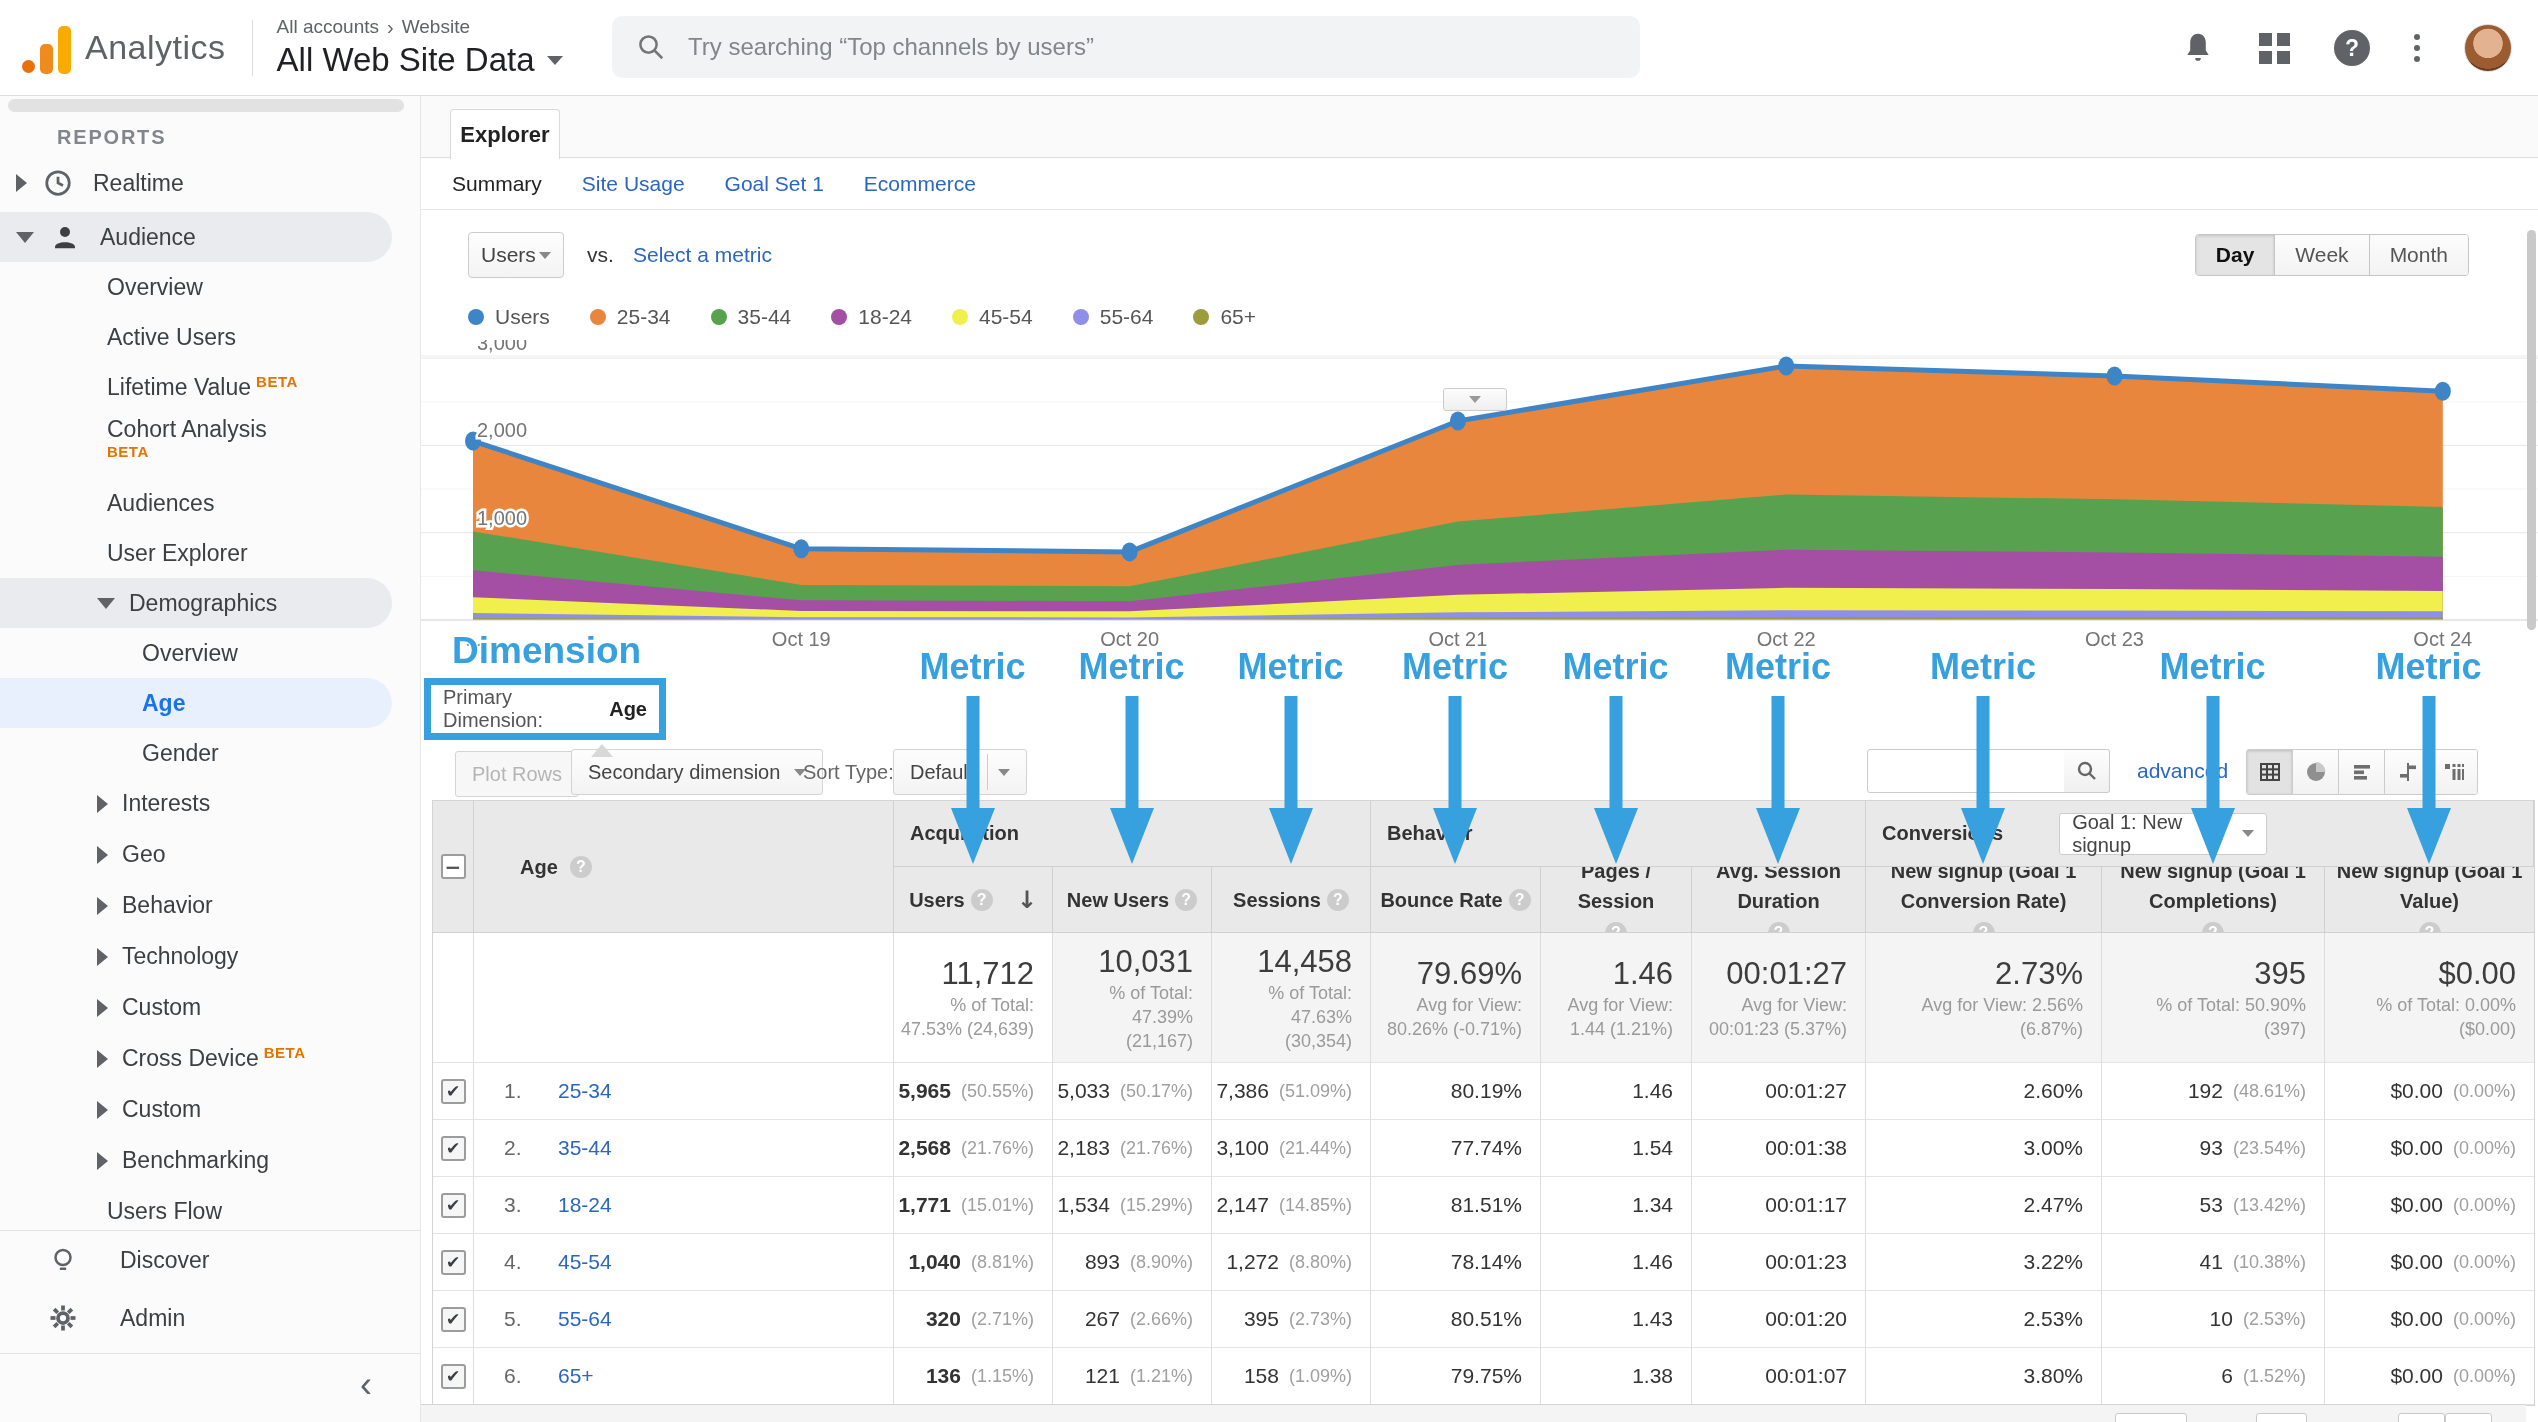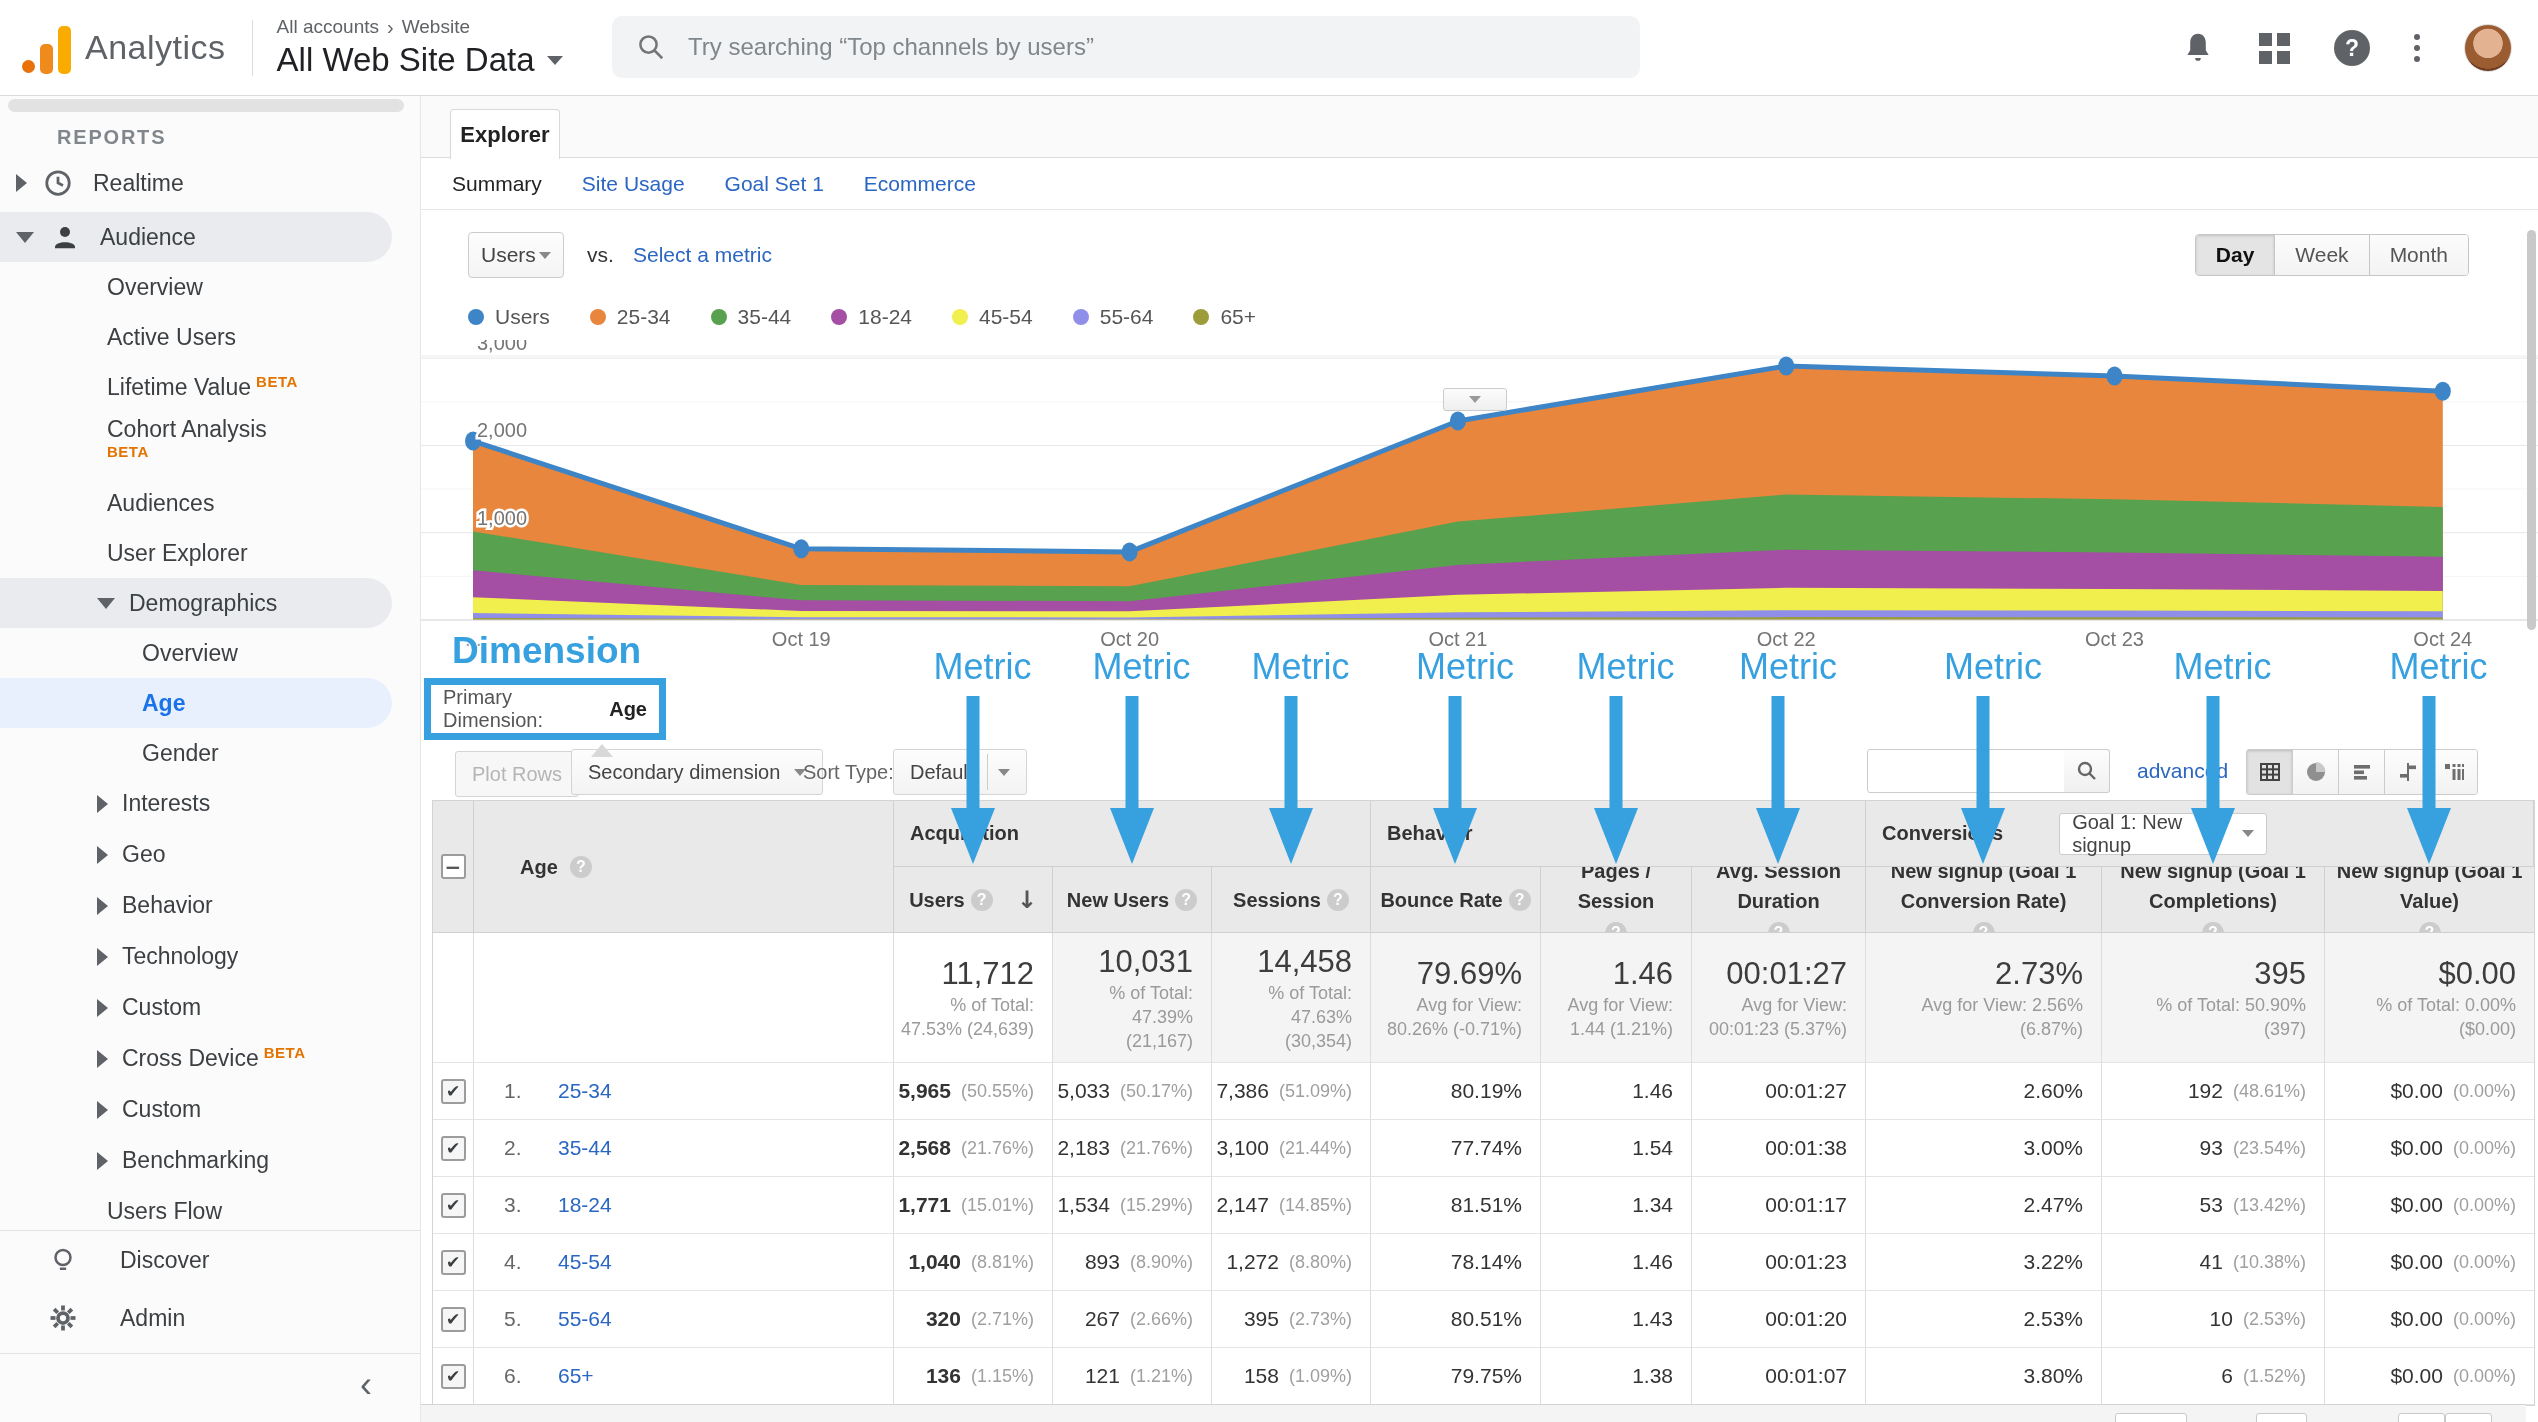--- a/index.html
+++ b/index.html
@@ -98,21 +98,21 @@
   .chart-collapse .caret{width:0;height:0;border-left:6px solid transparent;border-right:6px solid transparent;border-top:7px solid #999;}
 
   
   .annot{position:absolute;z-index:50;pointer-events:none;}
   .annot-dim{left:31px;top:534px;font-size:37px;font-weight:bold;}
   .pd-box{position:absolute;left:3px;top:582px;width:242px;height:62px;background:#fff;border:7px solid;
           display:flex;align-items:center;padding:0 12px;font-size:20px;color:#555;z-index:49;}
   .pd-box b{color:#222;margin-left:10px;}
   .pd-notch{position:absolute;left:170px;top:648px;width:0;height:0;border-left:11px solid transparent;
             border-right:11px solid transparent;border-bottom:13px solid #d8d8d8;z-index:48;}
-  .m-label{position:absolute;top:550px;transform:translateX(-50%);font-size:36px;font-weight:normal;white-space:nowrap;margin-left:10px;}
+  .m-label{position:absolute;top:550px;transform:translateX(-50%);font-size:36px;font-weight:bold;white-space:nowrap;}
   .m-arrow{position:absolute;top:600px;}
 
   
   .toolbar{position:absolute;left:0;top:649px;width:100%;height:55px;background:#fff;}
   .tbtn{position:absolute;height:46px;border:1px solid #d4d4d4;border-radius:3px;display:flex;align-items:center;
         padding:4px 16px;font-size:20px;background:linear-gradient(#fdfdfd,#f3f3f3);color:#444;}
   .tbtn.disabled{color:#b5b5b5;background:#f7f7f7;}
   .tlabel{position:absolute;font-size:20px;color:#666;}
   .sbox{position:absolute;left:1446px;top:4px;width:198px;height:44px;border:1px solid #ccc;background:#fff;border-radius:3px 0 0 3px;}
   .sbtn{position:absolute;left:1643px;top:4px;width:46px;height:44px;border:1px solid #ccc;border-left:none;border-radius:0 3px 3px 0;

